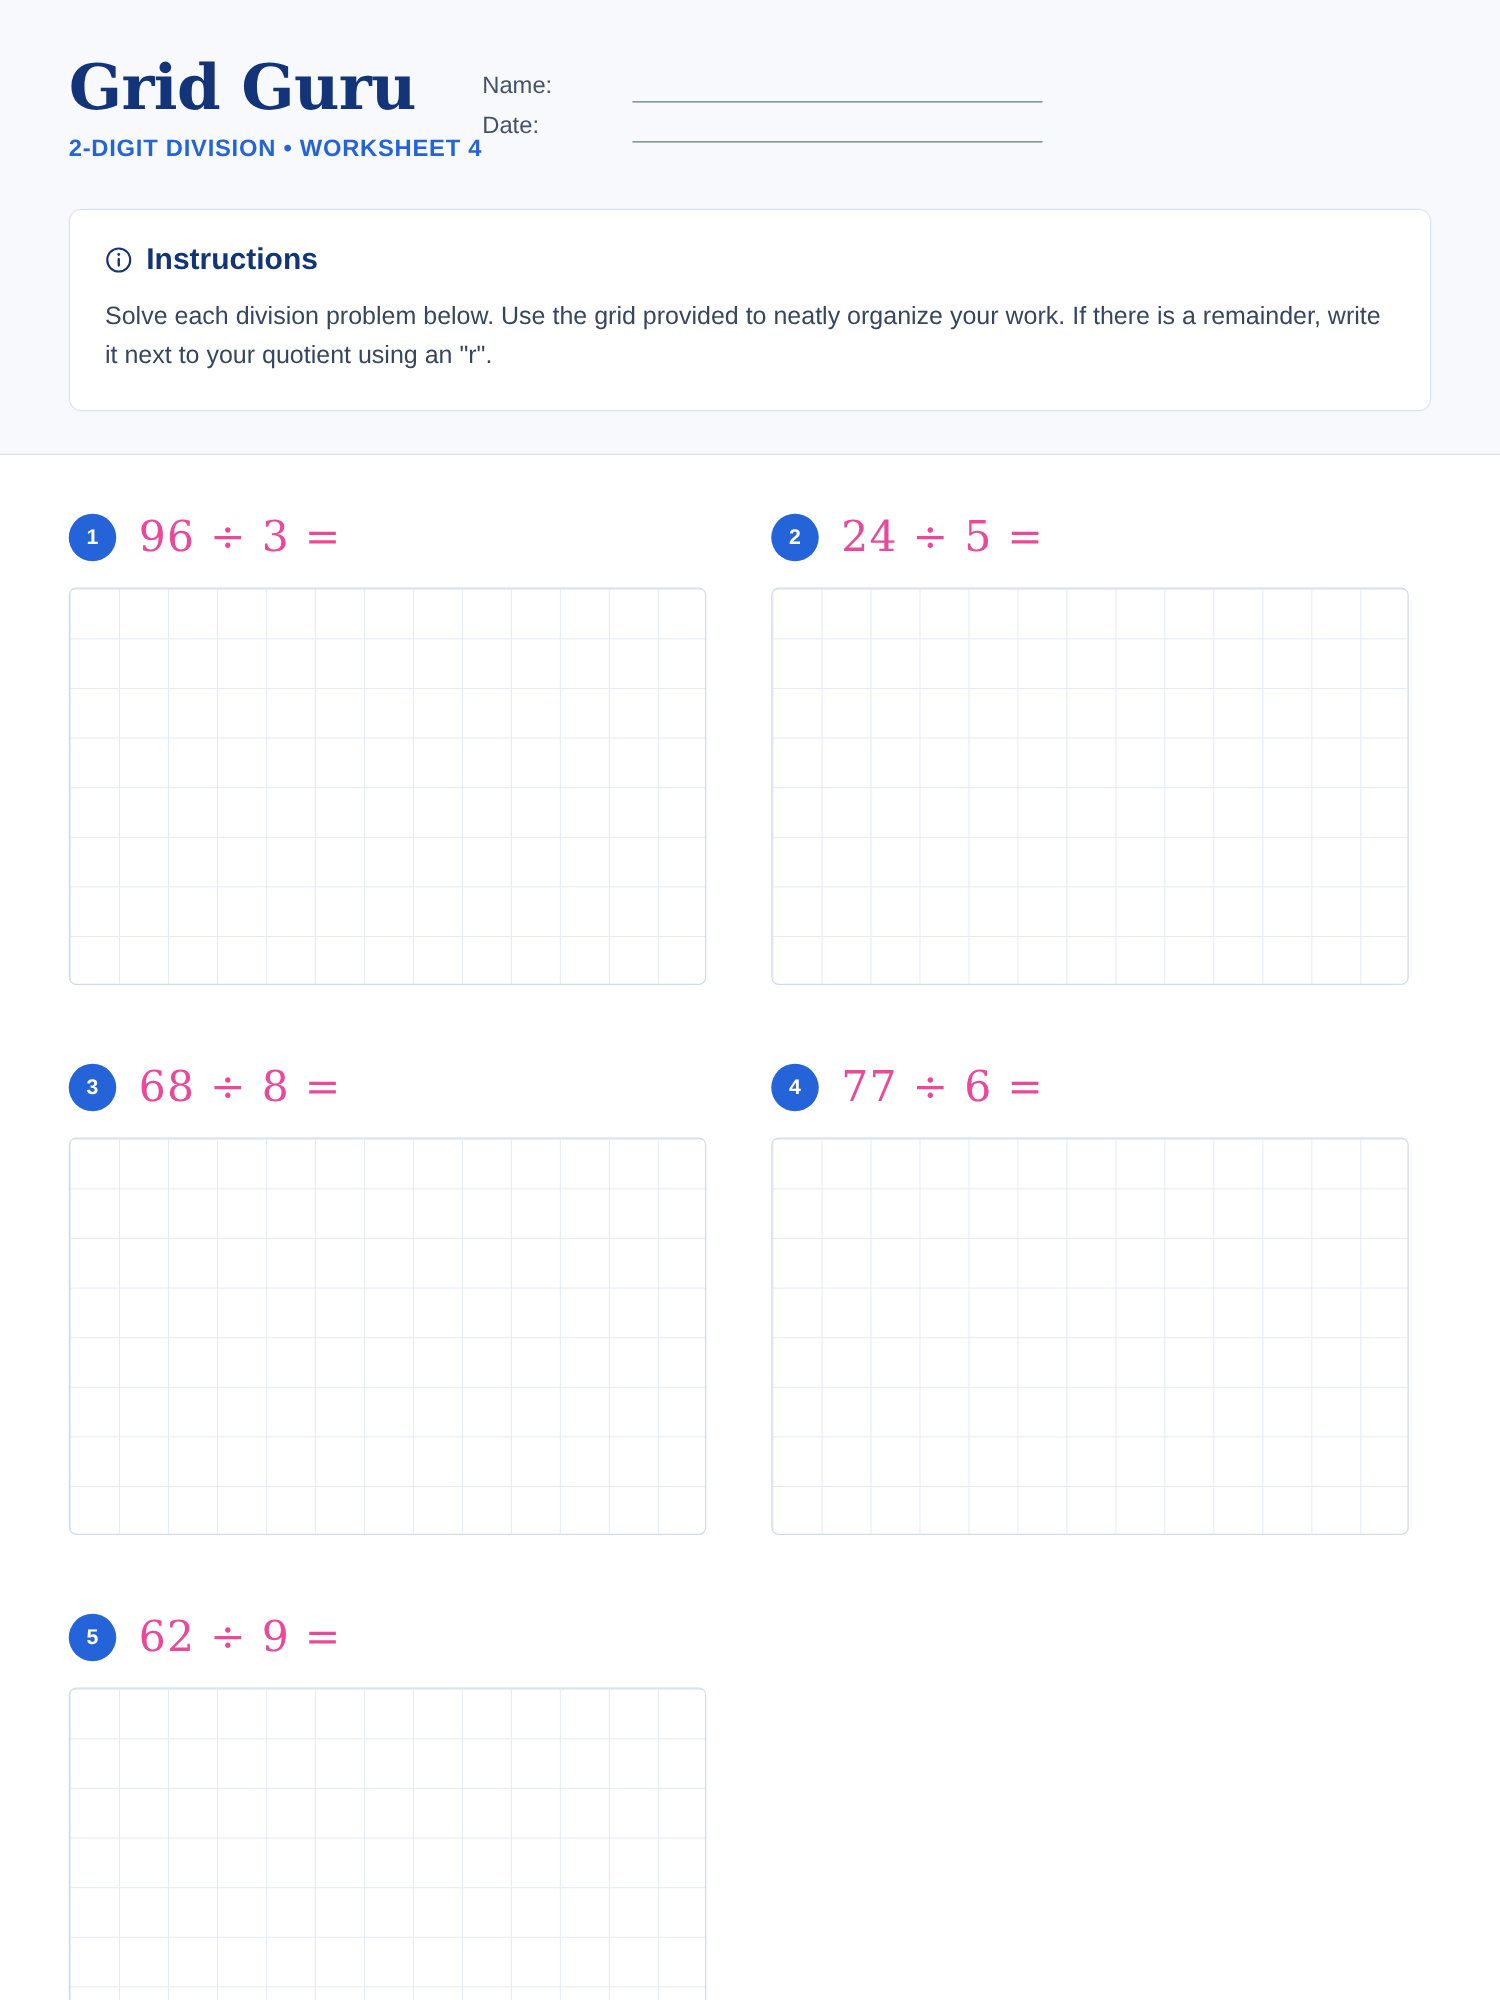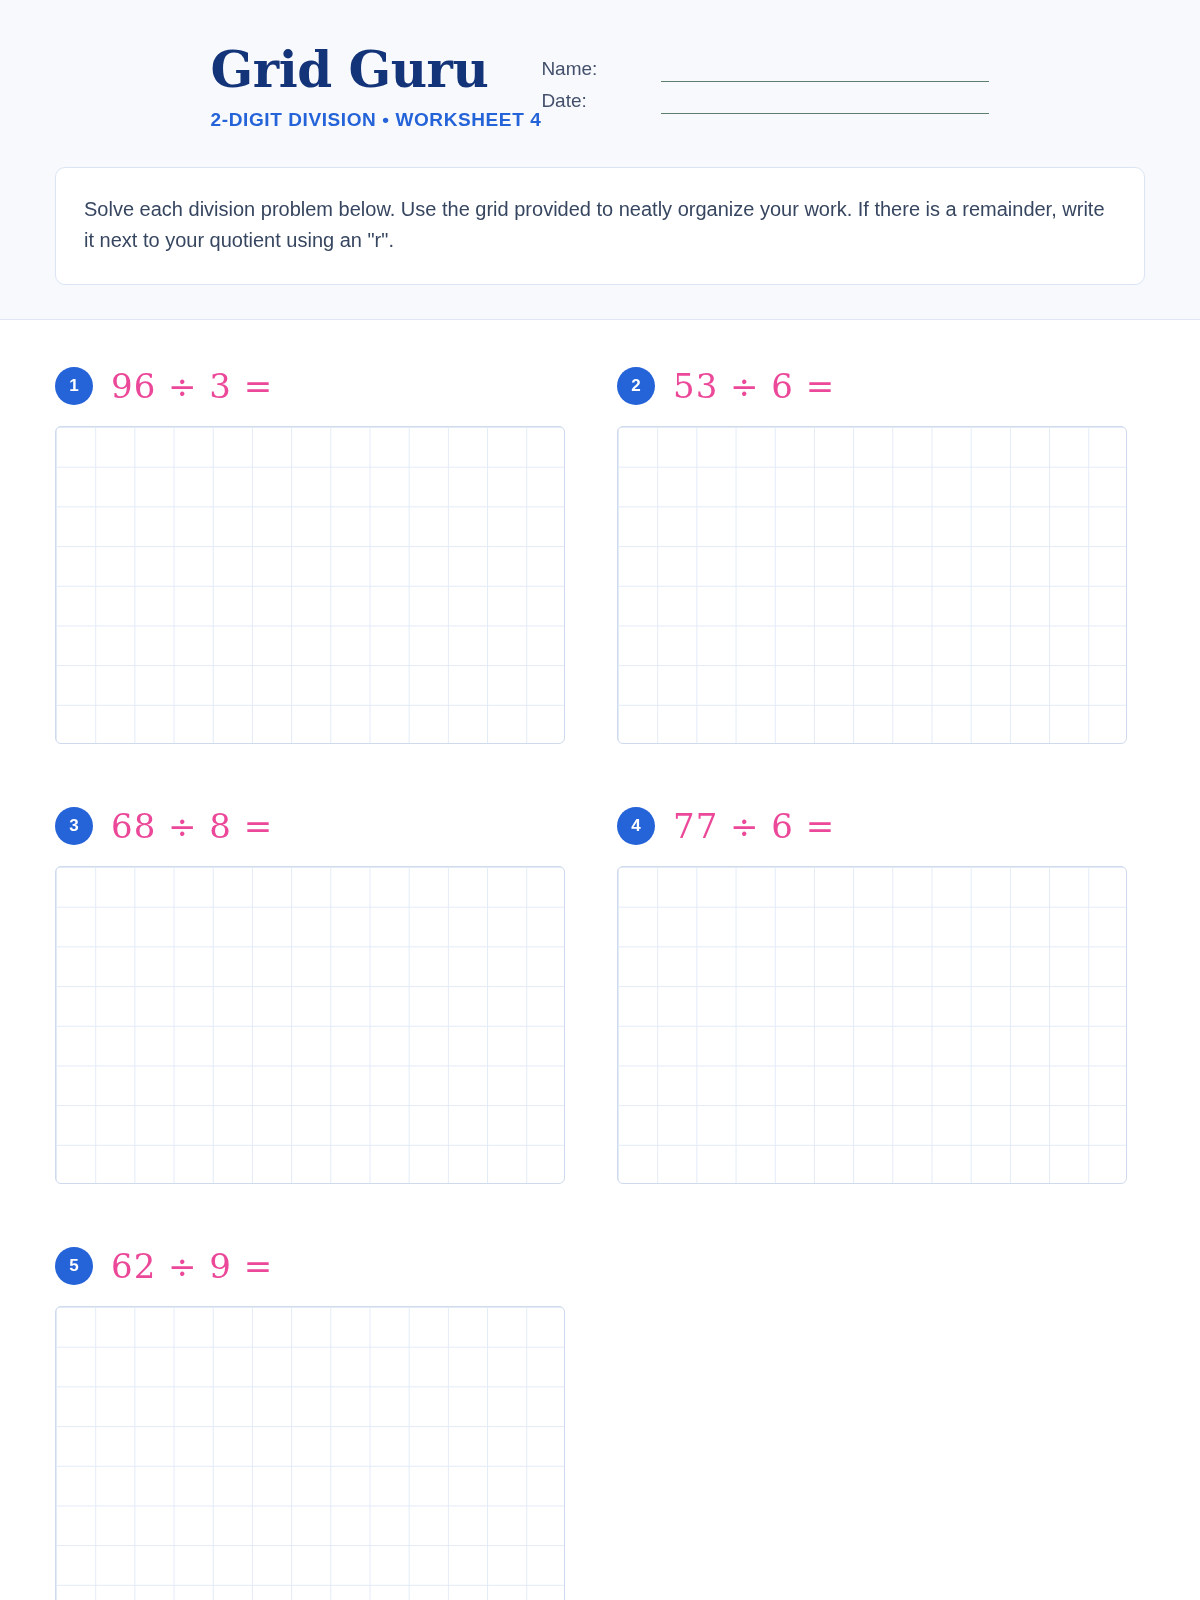--- a/index.html
+++ b/index.html
@@ -21,21 +21,21 @@
 
   
   .header-band {
     background: #f7f9fd;
     border-bottom: 1px solid #dfe7f5;
     padding: 44px 55px 34px 55px;
   }
   .header-top {
     display: flex;
     align-items: flex-start;
-    justify-content: center;
+    justify-content: flex-start;
   }
   .title-block { flex: 0 0 auto; }
   .worksheet-title {
     font-family: "DejaVu Serif", serif;
     font-weight: bold;
     font-size: 50px;
     line-height: 1.05;
     color: #14347a;
     letter-spacing: -0.5px;
     margin: 0;
@@ -180,38 +180,48 @@
         </div>
         <div class="meta-row">
           <div class="meta-label">Date:</div>
           <div class="meta-line"></div>
         </div>
       </div>
 
     </div>
 
     <div class="instructions">
+      <div class="instr-head">
+        <span class="instr-icon">
+          <svg width="22" height="22" viewBox="0 0 22 22">
+            <circle cx="11" cy="11" r="9.2" fill="none" stroke="#14347a" stroke-width="1.7"></circle>
+            <circle cx="11" cy="6.6" r="1.15" fill="#14347a"></circle>
+            <rect x="10.05" y="9.3" width="1.9" height="7" rx="0.9" fill="#14347a"></rect>
+          </svg>
+        </span>
+        <span class="instr-title">Instructions</span>
+      </div>
       <div class="instr-text">Solve each division problem below. Use the grid provided to neatly organize your work. If there is a remainder, write it next to your quotient using an "r".</div>
     </div>
   </div>
 
   <div class="problems">
 
     <div class="prob-row">
       <div class="prob">
         <div class="prob-head">
           <div class="prob-num">1</div>
           <div class="prob-expr">96 ÷ 3 =</div>
         </div>
         <div class="grid-box"></div>
       </div>
       <div class="prob right">
         <div class="prob-head">
           <div class="prob-num">2</div>
-          <div class="prob-expr">53 ÷ 6 =</div>
+          <div class="prob-expr">24 ÷ 5 =</div>
         </div>
         <div class="grid-box"></div>
       </div>
     </div>
 
     <div class="prob-row">
       <div class="prob">
         <div class="prob-head">
           <div class="prob-num">3</div>
           <div class="prob-expr">68 ÷ 8 =</div>

